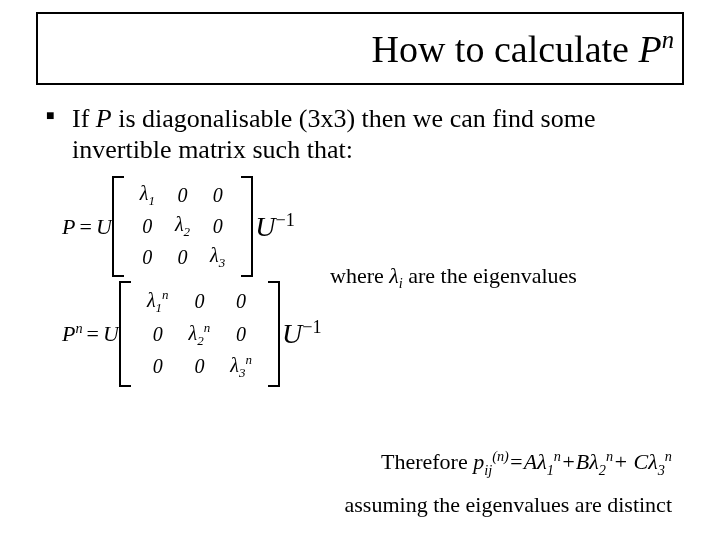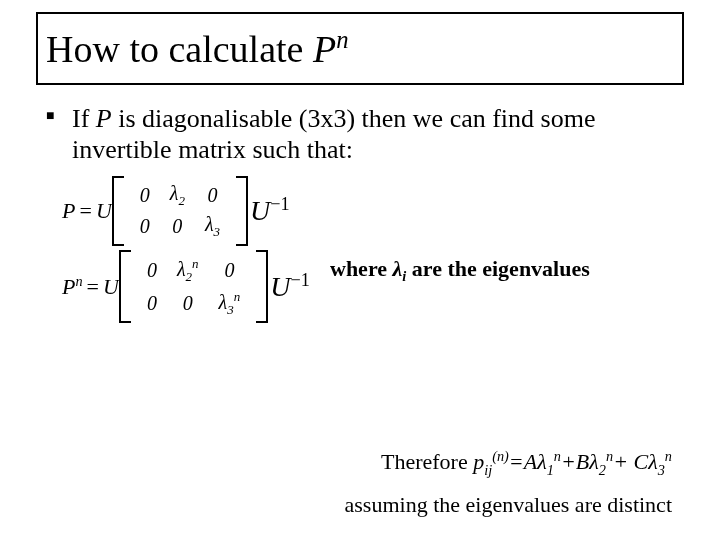--- a/index.html
+++ b/index.html
@@ -9,21 +9,21 @@
     height: 540px;
     background: #fff;
     font-family: "Times New Roman", Times, serif;
     color: #000;
     position: relative;
   }
   .title-box {
     border: 2px solid #000;
     margin: 12px 36px 18px 36px;
     padding: 12px 8px 12px 8px;
-    text-align: left;
+    text-align: right;
     font-size: 38px;
   }
   .bullet-block {
     margin: 4px 46px 0 46px;
     font-size: 26px;
     line-height: 1.22;
     position: relative;
     padding-left: 26px;
   }
   .bullet-block::before {
@@ -76,21 +76,21 @@
   .sup { font-size: 0.65em; vertical-align: super; font-style: italic; }
   .sub { font-size: 0.65em; vertical-align: sub; font-style: italic; }
   .note {
     font-size: 22px;
     white-space: nowrap;
   }
   .note-right {
     position: absolute;
     right: 48px;
   }
-  .note1 { top: 256px; left: 330px; position: absolute; font-weight: bold; }
+  .note1 { top: 263px; left: 330px; position: absolute; }
   .note2 { top: 448px; }
   .note3 { top: 492px; }
   .ital { font-style: italic; }
   .lam { font-style: italic; }
   .uinv { font-style: italic; font-size: 28px; margin-left: 2px; }
 </style>
 </head>
 <body>
 
 <div class="title-box">
@@ -103,20 +103,25 @@
 
 <div class="eq-row">
   <span class="lhs">P</span>
   <span class="eq-eq">=</span>
   <span class="lhs">U</span>
   <span class="bracket-wrap">
     <span class="bracket bracket-l"></span>
     <span class="matrix">
       <table>
         <tbody>
+            <tr>
+              <td><span class="lam">λ</span><span class="sub">1</span></td>
+              <td>0</td>
+              <td>0</td>
+            </tr>
         <tr>
               <td>0</td>
               <td><span class="lam">λ</span><span class="sub">2</span></td>
               <td>0</td>
             </tr>
         <tr>
               <td>0</td>
               <td>0</td>
               <td><span class="lam">λ</span><span class="sub">3</span></td>
             </tr>
@@ -138,20 +143,25 @@
   <span class="lhs">
     <span>P</span><span class="sup">n</span>
   </span>
   <span class="eq-eq">=</span>
   <span class="lhs">U</span>
   <span class="bracket-wrap">
     <span class="bracket bracket-l"></span>
     <span class="matrix">
       <table>
         <tbody>
+            <tr>
+              <td><span class="lam">λ</span><span class="sub">1</span><span class="sup">n</span></td>
+              <td>0</td>
+              <td>0</td>
+            </tr>
         <tr>
               <td>0</td>
               <td><span class="lam">λ</span><span class="sub">2</span><span class="sup">n</span></td>
               <td>0</td>
             </tr>
         <tr>
               <td>0</td>
               <td>0</td>
               <td><span class="lam">λ</span><span class="sub">3</span><span class="sup">n</span></td>
             </tr>

